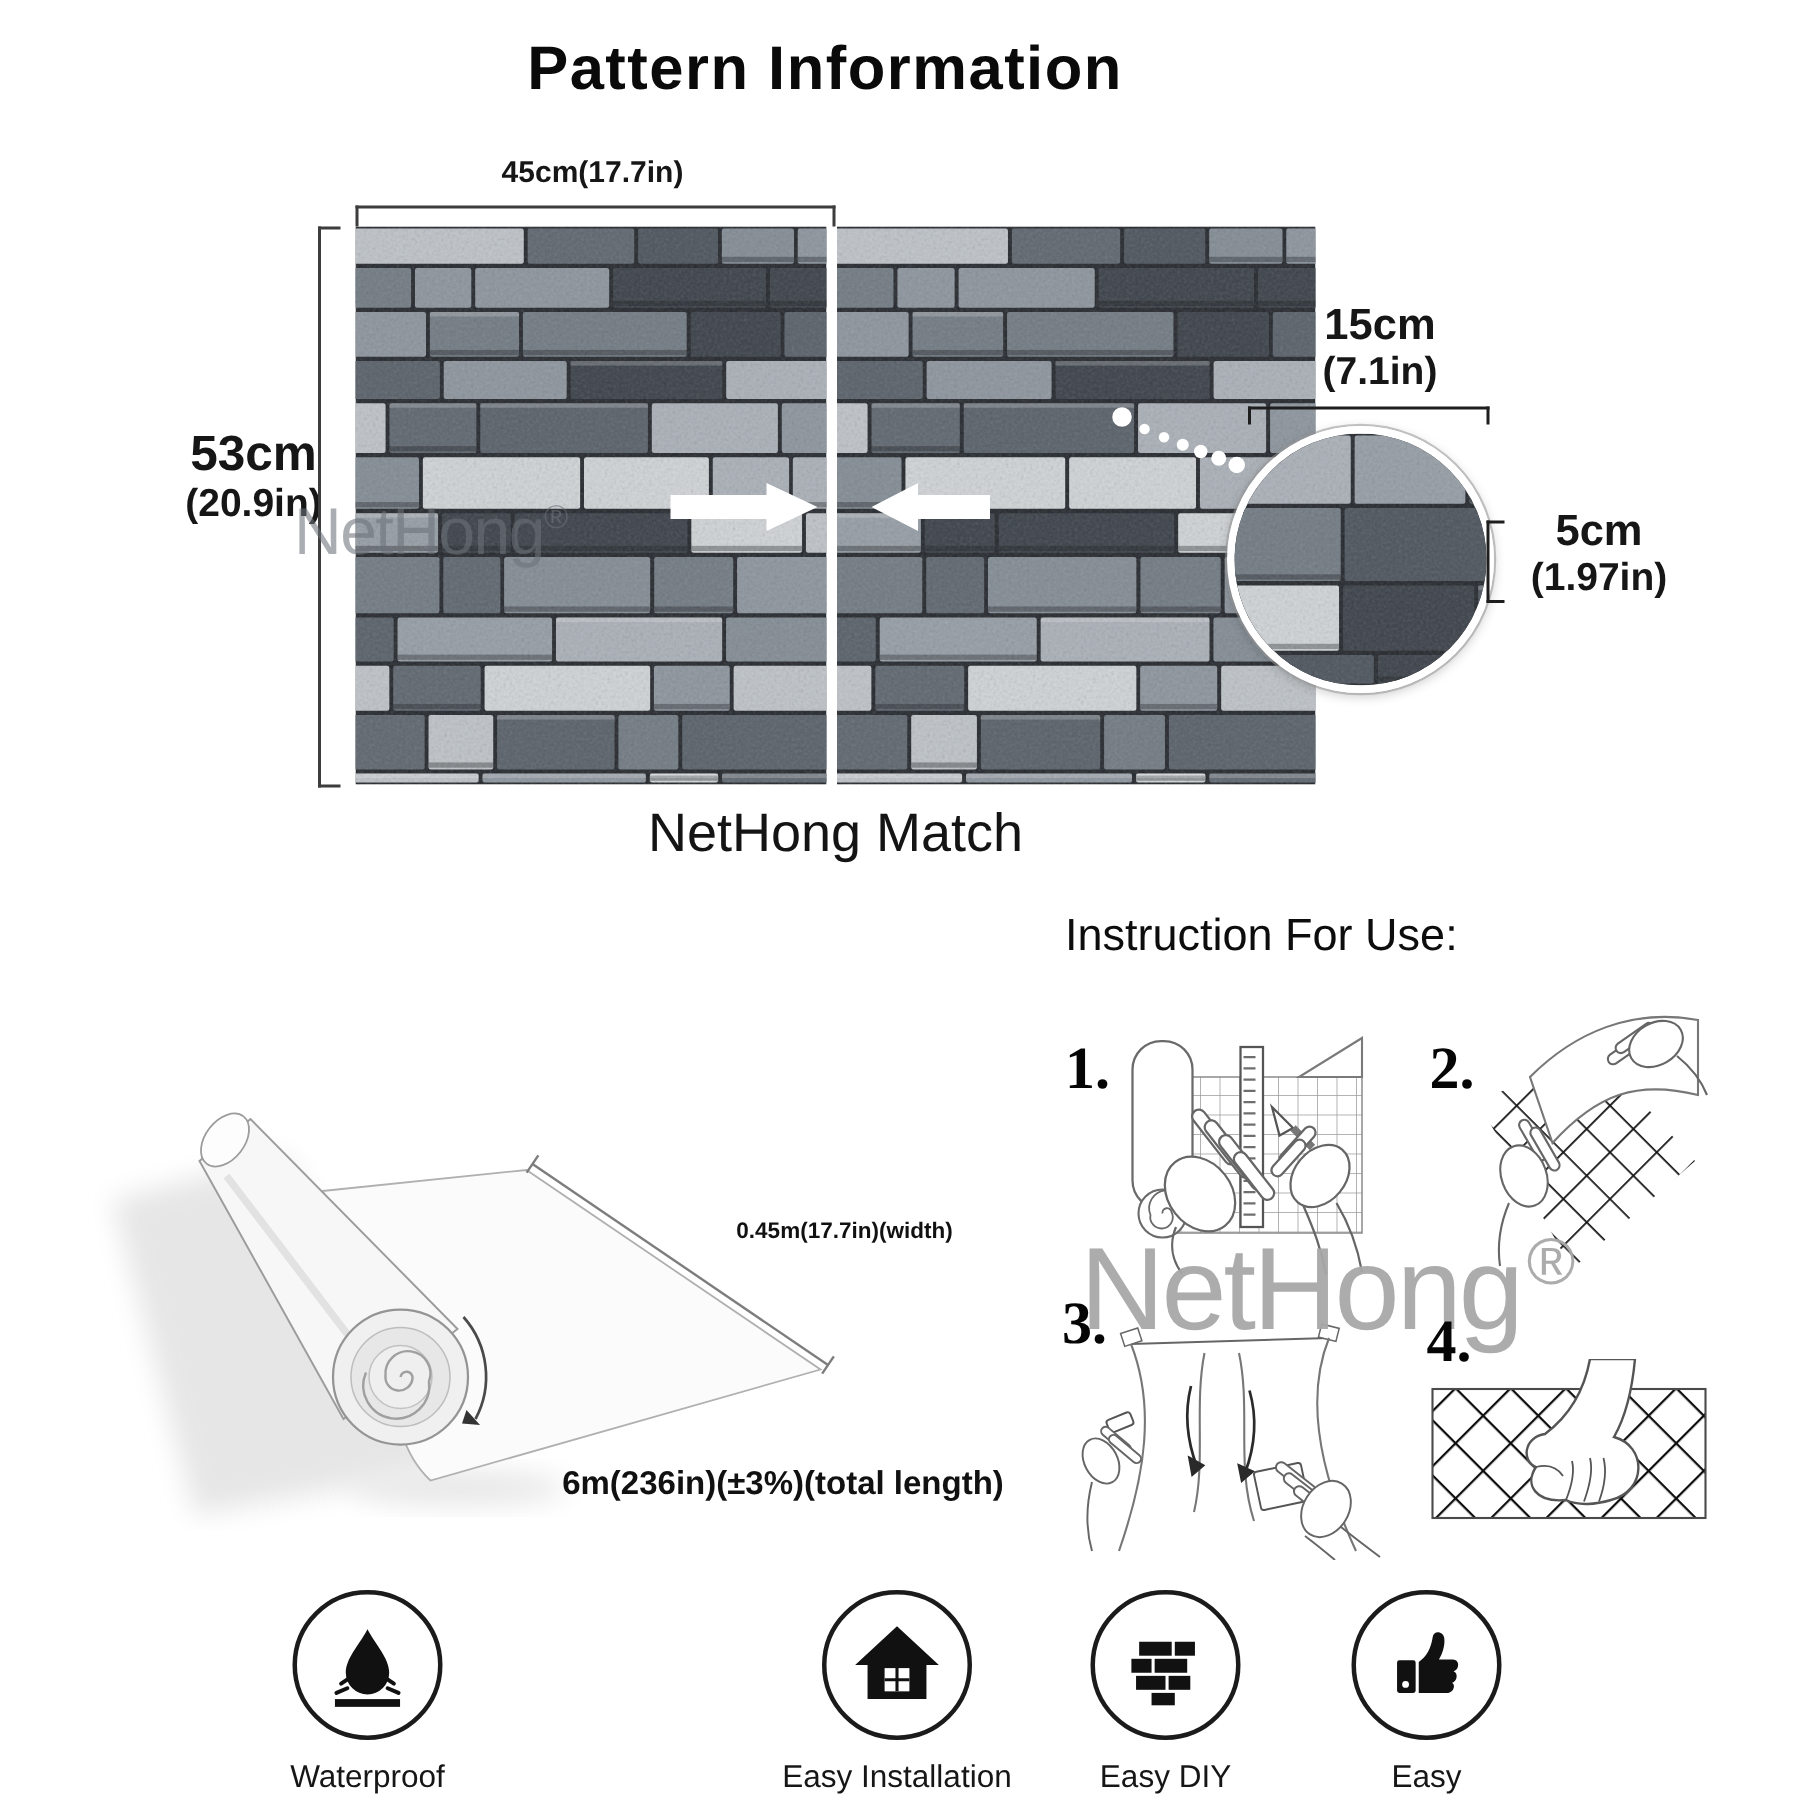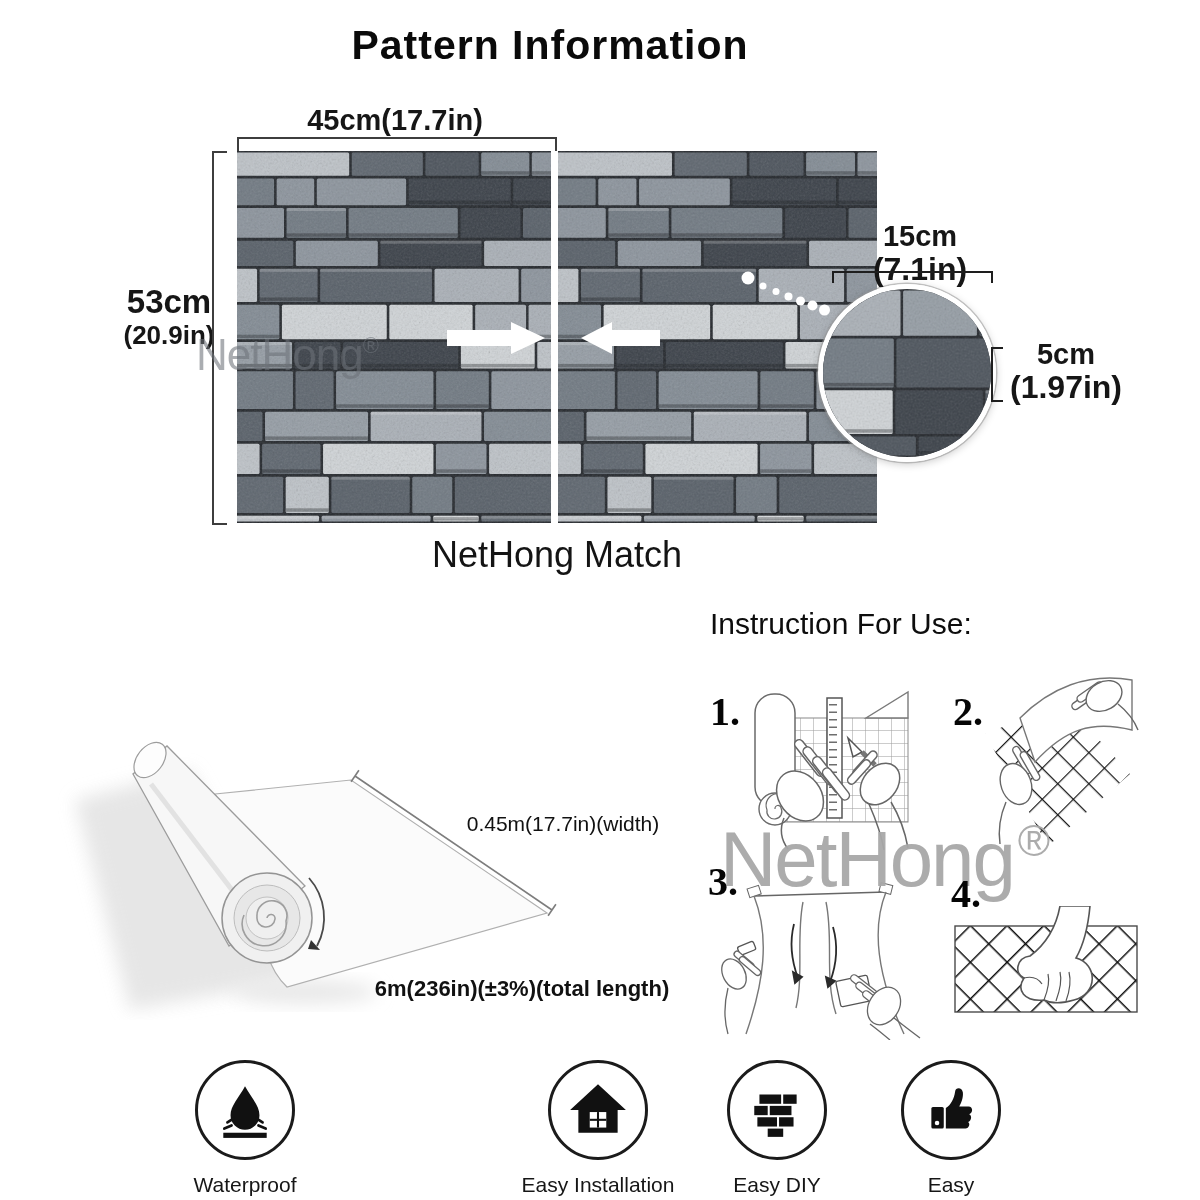--- a/index.html
+++ b/index.html
@@ -4,38 +4,38 @@
 <style>
   html,body{margin:0;padding:0;background:#fff;}
   .stage{position:relative;width:1200px;height:1200px;background:#fff;overflow:hidden;
          font-family:"Liberation Sans",sans-serif;color:#111;}
   .abs{position:absolute;}
   .ctr{text-align:center;}
   
   .title{left:0;top:22px;width:1100px;font-size:41px;font-weight:800;letter-spacing:1px;color:#0a0a0a;}
   
   .dim{font-weight:700;color:#161616;line-height:1.12;}
-  .top-dim{left:237px;top:104px;width:316px;font-size:29px;}
+  .top-dim{left:237px;top:104px;width:316px;font-size:20px;}
   .left-dim{left:108px;top:284px;width:122px;font-size:33px;}
   .left-dim .sub{font-size:26px;}
   .bracket-top{left:237px;top:137px;width:316px;height:12px;
     border-top:2.5px solid #3d3d3d;border-left:2.5px solid #3d3d3d;border-right:2.5px solid #3d3d3d;}
   .bracket-left{left:212px;top:151px;width:13px;height:370px;
     border-left:2.5px solid #3d3d3d;border-top:2.5px solid #3d3d3d;border-bottom:2.5px solid #3d3d3d;}
   
   .panelL{left:237px;top:151px;width:314px;height:372px;z-index:1;}
   .panelR{left:558px;top:151px;width:319px;height:372px;z-index:1;}
   .panelL svg,.panelR svg{display:block;width:100%;height:100%;}
   .overlay{left:0;top:0;width:1200px;height:640px;z-index:3;pointer-events:none;}
   
   .detail-circle{left:818px;top:284px;width:168px;height:168px;border:5px solid #fff;border-radius:50%;
     overflow:hidden;z-index:2;box-shadow:0 0 0 1.5px rgba(150,150,150,.55),0 2px 8px rgba(0,0,0,.22);}
   .detail-circle svg{display:block;width:168px;height:168px;}
-  .lbl15{left:845px;top:201px;width:150px;font-size:29px;z-index:4;margin-top:19px;}
-  .lbl15 .sub,.lbl5 .sub{font-size:32px;}
+  .lbl15{left:845px;top:201px;width:150px;font-size:29px;z-index:4;}
+  .lbl15 .sub,.lbl5 .sub{font-size:26px;}
   .bracket15{left:832px;top:271px;width:157px;height:10px;z-index:4;
     border-top:2.5px solid #1e1e1e;border-left:2.5px solid #1e1e1e;border-right:2.5px solid #1e1e1e;}
   .lbl5{left:1000px;top:338px;width:132px;font-size:29px;z-index:4;}
   .bracket5{left:991px;top:347px;width:10px;height:51px;z-index:4;
     border-left:2.5px solid #1e1e1e;border-top:2.5px solid #1e1e1e;border-bottom:2.5px solid #1e1e1e;}
   .match{left:237px;top:534px;width:640px;font-size:36px;font-weight:500;color:#141414;z-index:4;}
   
   .wm-small{left:196px;top:330px;font-size:44px;font-weight:500;color:rgba(108,114,121,.58);
     z-index:2;letter-spacing:-1px;white-space:nowrap;}
   .wm-small .reg{font-size:22px;position:relative;top:-17px;}
@@ -45,21 +45,21 @@
   
   .instr-head{left:710px;top:607px;width:340px;font-size:30px;font-weight:500;color:#0d0d0d;z-index:1;}
   .stepnum{font-family:"Liberation Serif",serif;font-weight:700;font-size:40px;color:#050505;z-index:3;}
   .n1{left:710px;top:688px;} .n2{left:953px;top:688px;}
   .n3{left:708px;top:858px;} .n4{left:951px;top:870px;}
   .step-art{z-index:1;}
   .s1{left:748px;top:678px;} .s2{left:980px;top:674px;}
   .s3{left:718px;top:882px;} .s4{left:952px;top:906px;}
   
   .roll-art{left:55px;top:728px;z-index:1;}
-  .roll-lblw{left:452px;top:812px;width:222px;font-size:21px;font-weight:400;z-index:2;}
+  .roll-lblw{left:452px;top:812px;width:222px;font-size:15px;font-weight:700;z-index:2;}
   .roll-lbll{left:360px;top:976px;width:324px;font-size:22px;font-weight:700;z-index:2;}
   
   .feature{top:1060px;z-index:1;}
   .fcircle{width:94px;height:94px;border:3px solid #1b1b1b;border-radius:50%;margin:0 auto;
     display:flex;align-items:center;justify-content:center;background:#fff;}
   .flabel{margin-top:13px;font-size:21px;font-weight:400;color:#161616;text-align:center;white-space:nowrap;}
   .f1{left:160px;width:170px;} .f2{left:336px;width:170px;} .f3{left:503px;width:190px;}
   .f4{left:692px;width:170px;} .f5{left:866px;width:170px;}
 </style>
 </head>

